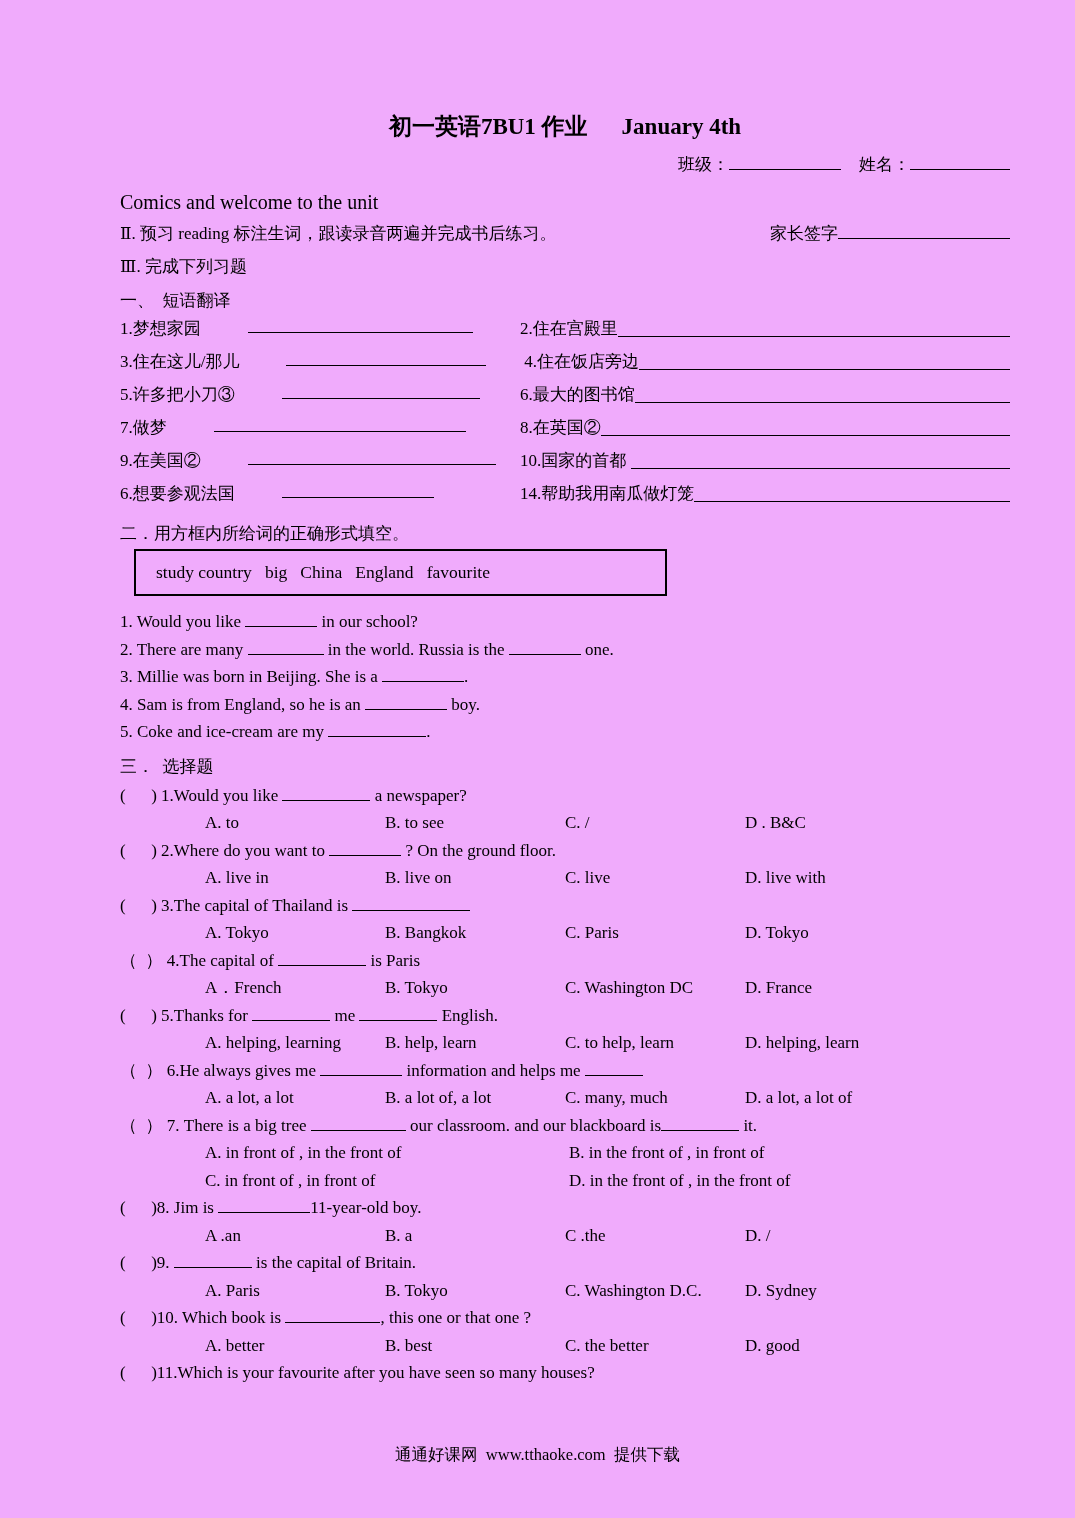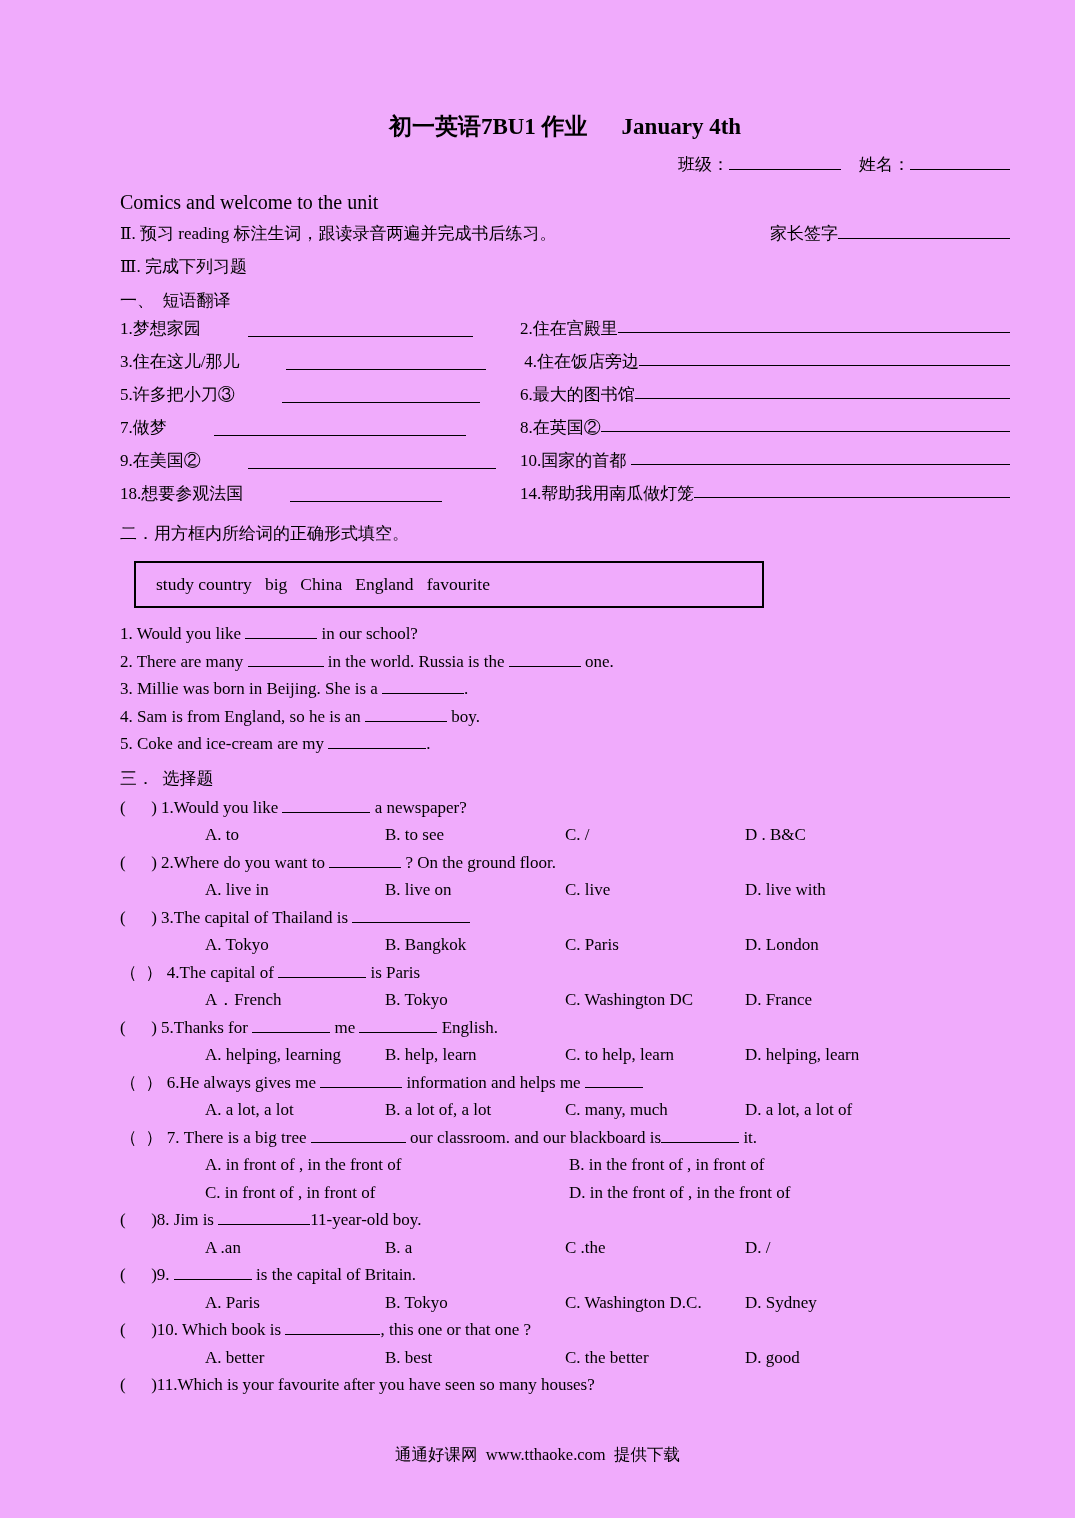--- a/index.html
+++ b/index.html
@@ -30,29 +30,29 @@
   .uline { display:inline-block; height:0.95em; border-bottom:1.6px solid #000; }
 
   .unit-heading { font-size:20px; font-weight:normal; margin-top:7px; line-height:30px; }
 
   .task-line { line-height:33px; display:flex; align-items:baseline; }
   .task-line .sign-right { margin-left:auto; }
 
   .sec1-heading { line-height:33px; margin-top:1px; }
 
   .p-row { display:flex; align-items:baseline; height:33px; }
-  .p-left { width:400px; display:flex; align-items:center;gap:35px; }
+  .p-left { width:400px; display:flex; align-items:flex-start;gap:35px; }
   .p-left .uline { margin-left:12px; }
-  .p-right { flex:1; display:flex; align-items:flex-start; }
+  .p-right { flex:1; display:flex; align-items:center; }
   .fill-line { flex:1 1 auto; height:0.95em; border-bottom:1.6px solid #000; }
 
   .sec2-heading { line-height:31px; margin-top:3px; }
   .word-box {
-    border:2px solid #000; width:630px;
-    margin:12px 0 12px 14px; padding:11px 0 11px 20px;
+    border:2px solid #000; width:533px;
+    margin:0 0 12px 14px; padding:11px 0 11px 20px;
     white-space:pre; font-size:17.5px;
   }
   .sentence { line-height:27.5px; white-space:pre-wrap; }
 
   .sec3-heading { line-height:31px; margin-top:5px; }
   .q-line { line-height:27.5px; white-space:pre-wrap; }
   .opt-row { display:flex; align-items:baseline; padding-left:85px; line-height:27.5px; }
   .opt { min-width:138px; margin-right:42px; white-space:pre; }
   .opt-row.two .opt:first-child { min-width:322px; }
   .opt-row .opt:last-child { margin-right:0; min-width:0; }
@@ -137,21 +137,21 @@
             <span class="pre">9.在美国②</span>
             <span class="uline" style="width: 248px;"></span>
           </div>
           <div class="p-right">
             <span class="pre">10.国家的首都 </span>
             <span class="fill-line"></span>
           </div>
         </div>
         <div class="p-row">
           <div class="p-left">
-            <span class="pre">18.想要参观法国</span>
+            <span class="pre">6.想要参观法国</span>
             <span class="uline" style="width: 152px;"></span>
           </div>
           <div class="p-right">
             <span class="pre">14.帮助我用南瓜做灯笼</span>
             <span class="fill-line"></span>
           </div>
         </div>
       </div>
 
     <div class="sec2-heading">二．用方框内所给词的正确形式填空。</div>
@@ -178,21 +178,21 @@
           <span class="opt">A. live in</span>
           <span class="opt">B. live on</span>
           <span class="opt">C. live</span>
           <span class="opt">D. live with</span>
         </div>
         <div class="q-line"><span class="pre">(      ) </span><span class="pre">3.The capital of Thailand is </span><span class="uline" style="width: 118px;"></span></div>
         <div class="opt-row">
           <span class="opt">A. Tokyo</span>
           <span class="opt">B. Bangkok</span>
           <span class="opt">C. Paris</span>
-          <span class="opt">D. London</span>
+          <span class="opt">D. Tokyo</span>
         </div>
         <div class="q-line"><span class="pre">（  ） </span><span class="pre">4.The capital of </span><span class="uline" style="width: 88px;"></span><span class="pre"> is Paris</span></div>
         <div class="opt-row">
           <span class="opt">A．French</span>
           <span class="opt">B. Tokyo</span>
           <span class="opt">C. Washington DC</span>
           <span class="opt">D. France</span>
         </div>
         <div class="q-line"><span class="pre">(      ) </span><span class="pre">5.Thanks for </span><span class="uline" style="width: 78px;"></span><span class="pre"> me </span><span class="uline" style="width: 78px;"></span><span class="pre"> English.</span></div>
         <div class="opt-row">

